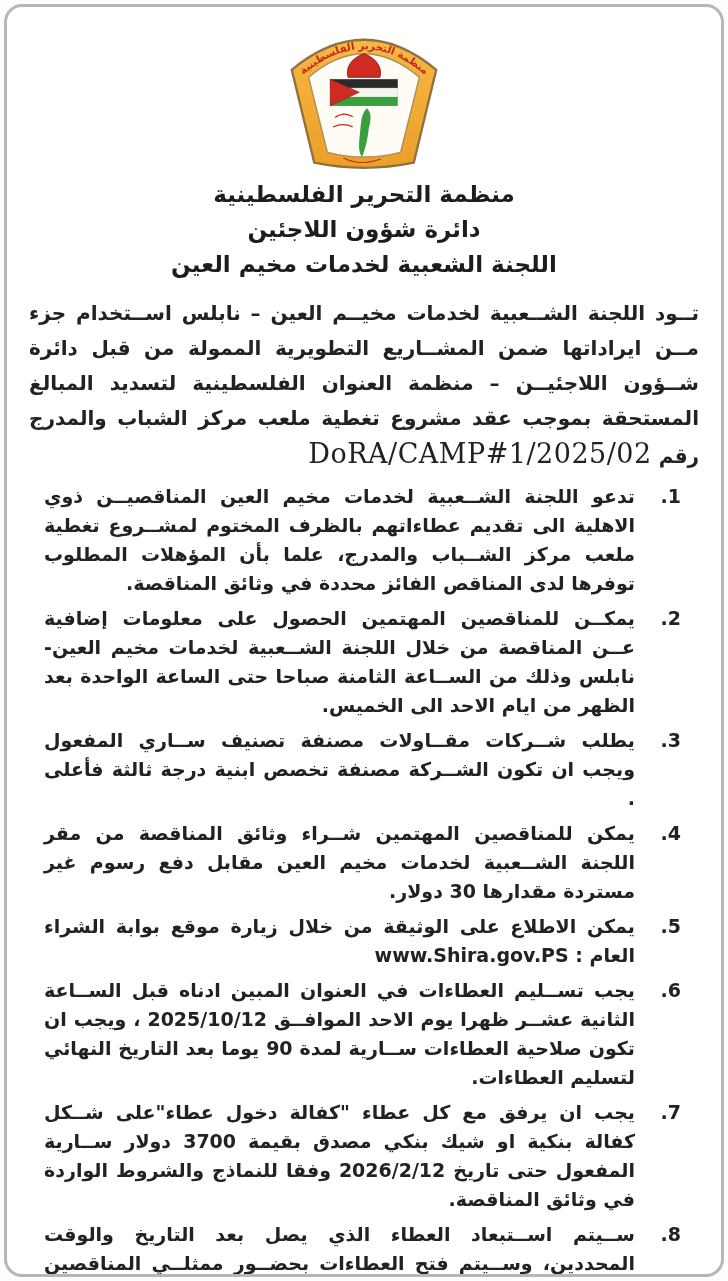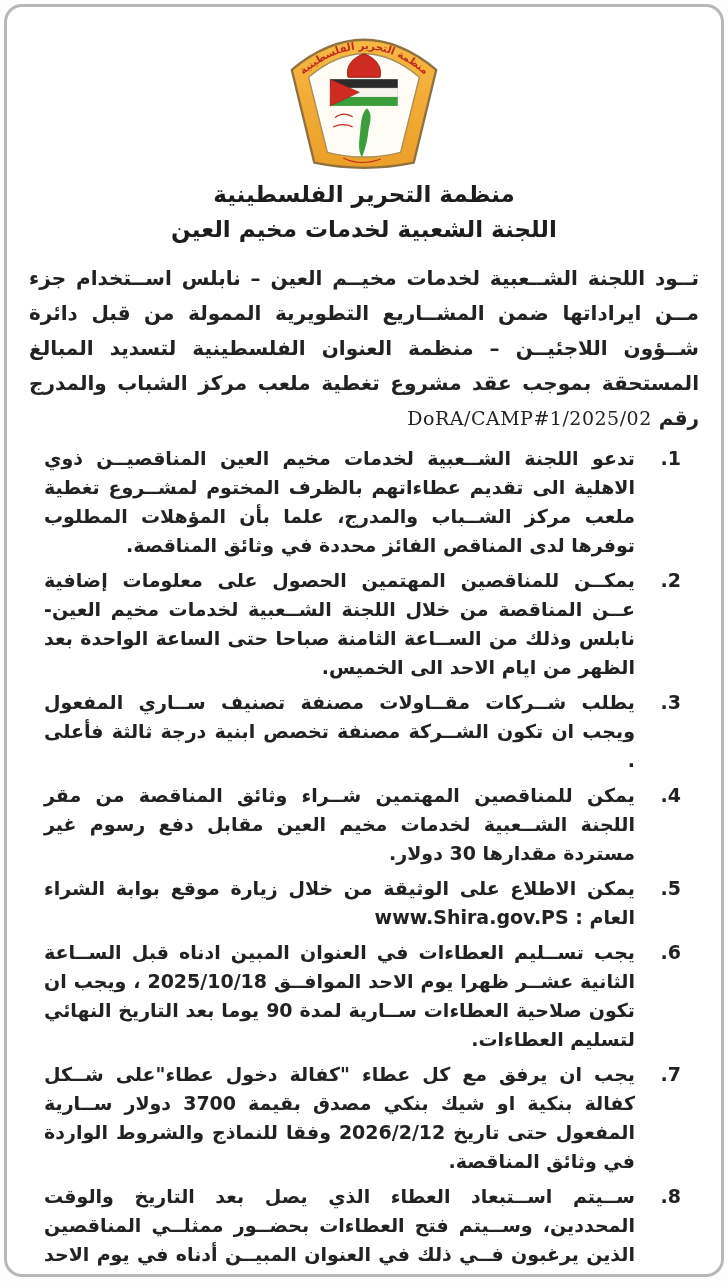--- a/index.html
+++ b/index.html
@@ -35,21 +35,21 @@
     text-align:justify;
     font-weight:bold;
     font-size:20px;
     line-height:35px;
     margin:14px 6px 2px;
     color:#222;
   }
   .code {
     font-family:"DejaVu Serif","Liberation Serif",serif;
     font-weight:normal;
-    font-size:19px;
+    font-size:27px;
     letter-spacing:0.5px;
     white-space:nowrap;
   }
 
   .list {
     direction:rtl;
     margin-top:8px;
     padding-right:24px;
     padding-left:2px;
   }
@@ -95,20 +95,21 @@
       <g stroke="#c22a20" stroke-width="1.2" fill="none">
         <path d="M 55,103 q 9,-7 19,-1"></path>
         <path d="M 53,113 q 11,-5 21,0"></path>
         <path d="M 64,146 q 18,9 40,1"></path>
       </g>
     </svg>
   </div>
 
   <div class="hgroup">
     <div class="hline">منظمة التحرير الفلسطينية</div>
+    <div class="hline">دائرة شؤون اللاجئين</div>
     <div class="hline">اللجنة الشعبية لخدمات مخيم العين</div>
   </div>
 
   <p class="intro"><span>تــود اللجنة الشــعبية لخدمات مخيــم العين – نابلس اســتخدام جزء مــن ايراداتها ضمن المشــاريع التطويرية الممولة من قبل دائرة شــؤون اللاجئيــن – منظمة العنوان الفلسطينية لتسديد المبالغ المستحقة بموجب عقد مشروع تغطية ملعب مركز الشباب والمدرج رقم</span> <span class="code">DoRA/CAMP#1/2025/02</span></p>
 
   <div class="list">
     <div class="item">
       <span class="num">1.</span>
       <span class="itext">تدعو اللجنة الشــعبية لخدمات مخيم العين المناقصيــن ذوي الاهلية الى تقديم عطاءاتهم بالظرف المختوم لمشــروع تغطية ملعب مركز الشــباب والمدرج، علما بأن المؤهلات المطلوب توفرها لدى المناقص الفائز محددة في وثائق المناقصة.</span>
     </div>
@@ -123,21 +124,21 @@
     <div class="item">
       <span class="num">4.</span>
       <span class="itext">يمكن للمناقصين المهتمين شــراء وثائق المناقصة من مقر اللجنة الشــعبية لخدمات مخيم العين مقابل دفع رسوم غير مستردة مقدارها  30 دولار.</span>
     </div>
     <div class="item">
       <span class="num">5.</span>
       <span class="itext">يمكن الاطلاع على الوثيقة من خلال زيارة موقع بوابة الشراء العام : www.Shira.gov.PS</span>
     </div>
     <div class="item">
       <span class="num">6.</span>
-      <span class="itext">يجب تســليم العطاءات في العنوان المبين ادناه قبل الســاعة الثانية عشــر ظهرا يوم الاحد الموافــق 2025/10/18 ، ويجب ان تكون صلاحية العطاءات ســارية لمدة 90 يوما بعد التاريخ النهائي لتسليم العطاءات.</span>
+      <span class="itext">يجب تســليم العطاءات في العنوان المبين ادناه قبل الســاعة الثانية عشــر ظهرا يوم الاحد الموافــق 2025/10/12 ، ويجب ان تكون صلاحية العطاءات ســارية لمدة 90 يوما بعد التاريخ النهائي لتسليم العطاءات.</span>
     </div>
     <div class="item">
       <span class="num">7.</span>
       <span class="itext">يجب ان يرفق مع كل عطاء "كفالة دخول عطاء"على شــكل كفالة بنكية او شيك بنكي مصدق بقيمة 3700 دولار ســارية المفعول حتى تاريخ 2026/2/12 وفقا للنماذج والشروط  الواردة في وثائق المناقصة.</span>
     </div>
     <div class="item">
       <span class="num">8.</span>
       <span class="itext">ســيتم اســتبعاد العطاء الذي يصل بعد التاريخ والوقت المحددين، وســيتم فتح العطاءات بحضــور ممثلــي المناقصين الذين يرغبون فــي ذلك في العنوان المبيــن أدناه في يوم الاحد الساعة الثانية عشر ظهرا الموافق  2025/10/12 .</span>
     </div>
 

